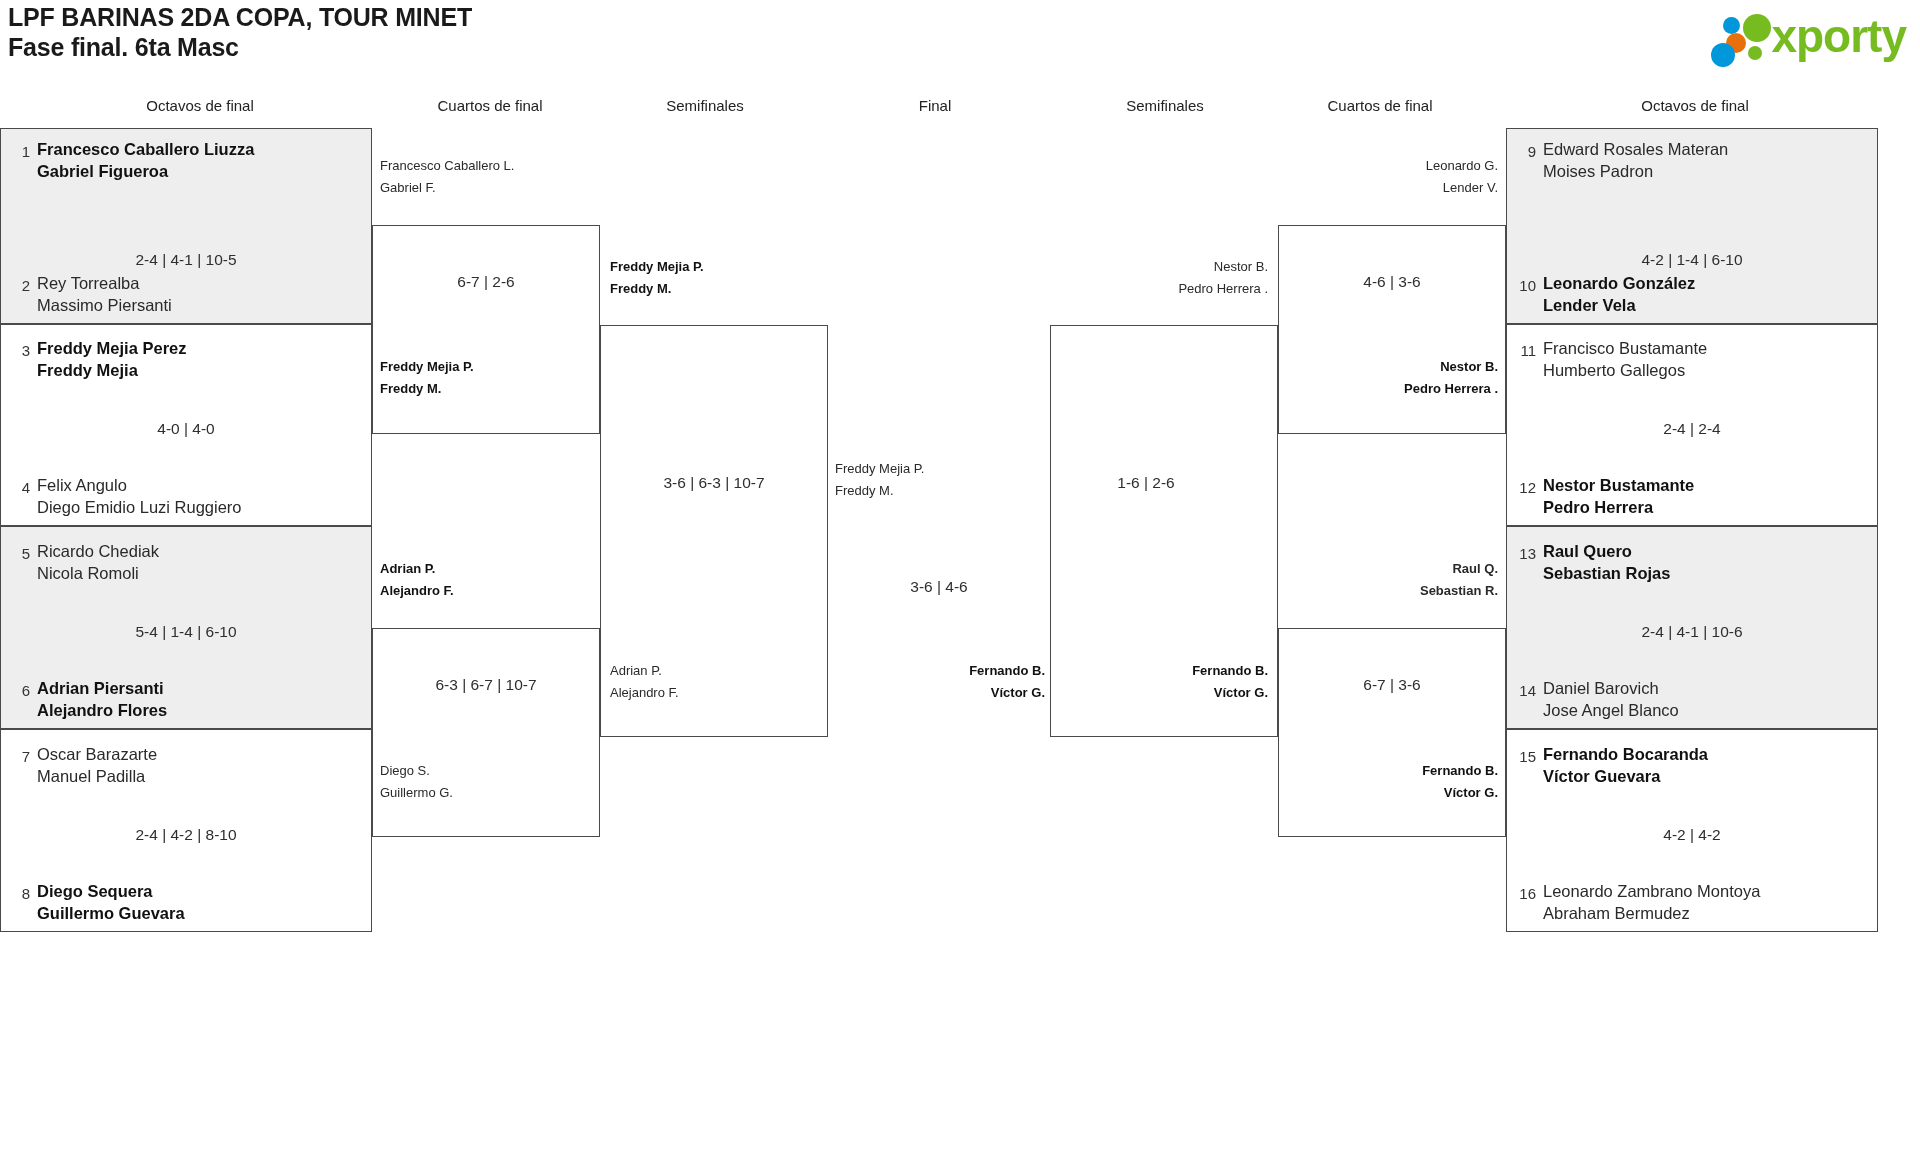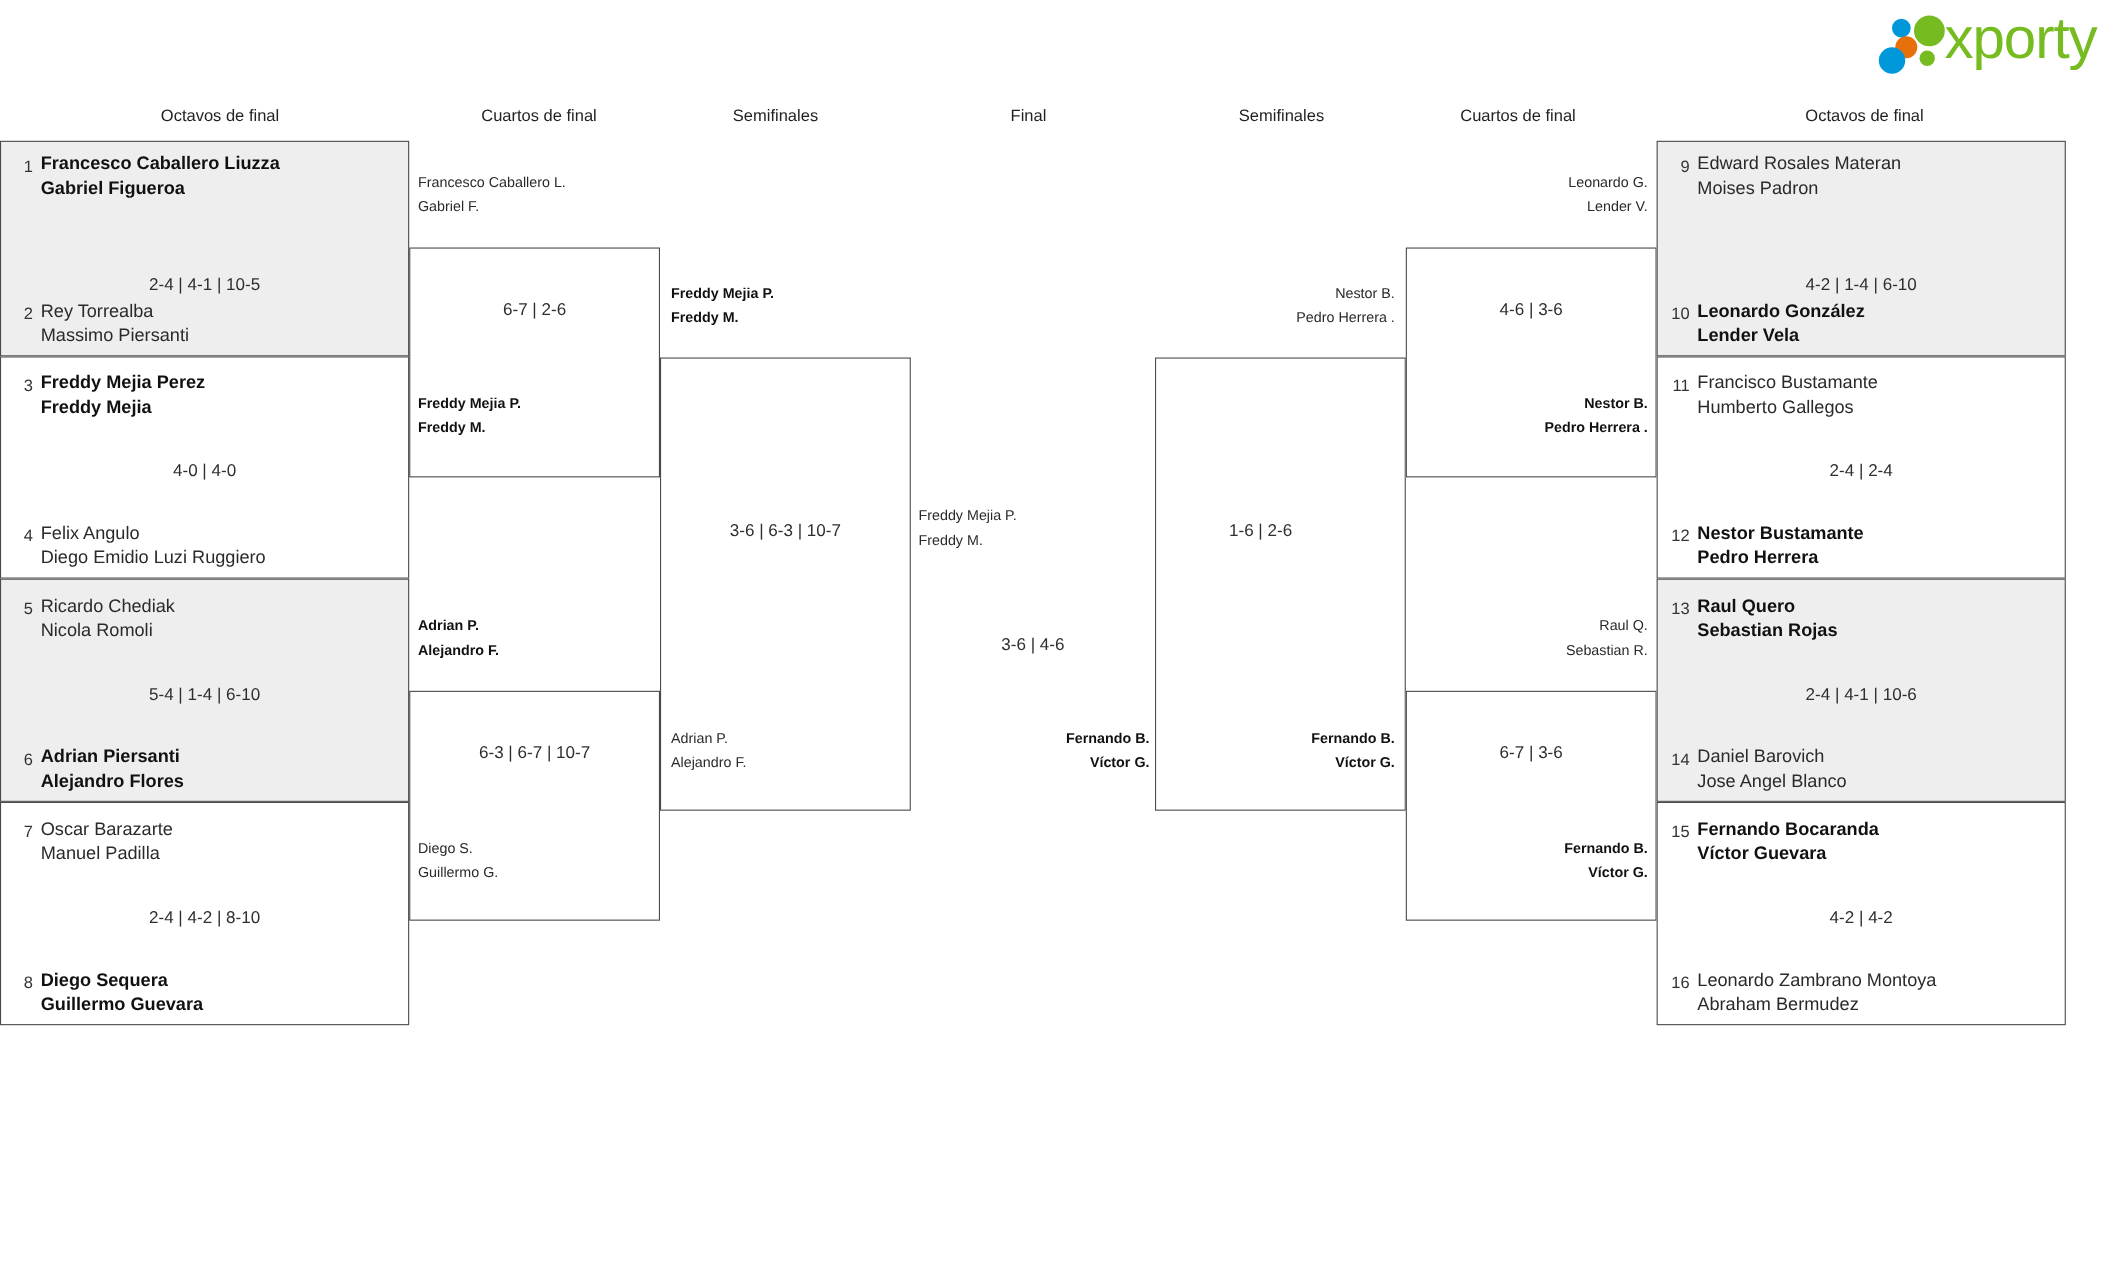--- a/index.html
+++ b/index.html
@@ -45,22 +45,22 @@
     align-items: center;
   }
   #logo-mark { position: relative; width: 68px; height: 56px; }
   #logo-mark i { position: absolute; border-radius: 50%; display:block; }
   .d-blue-sm   { width: 17px; height: 17px; background: #0098da; left: 20px; top: 9px; }
   .d-orange    { width: 20px; height: 20px; background: #e8700a; left: 23px; top: 25px; }
   .d-blue-lg   { width: 24px; height: 24px; background: #0098da; left: 8px;  top: 35px; }
   .d-green-lg  { width: 28px; height: 28px; background: #76bc21; left: 40px; top: 6px; }
   .d-green-sm  { width: 14px; height: 14px; background: #76bc21; left: 45px; top: 38px; }
   #logo-word {
-    font-size: 53px;
-    font-weight: normal;
+    font-size: 46px;
+    font-weight: bold;
     color: #76bc21;
     letter-spacing: -1px;
     line-height: 46px;
   }
 
   
   .round-header {
     position: absolute;
     top: 97px;
     font-size: 15px;
@@ -119,20 +119,24 @@
     font-size: 15.5px;
     color: #2e2e2e;
     text-align: center;
     white-space: nowrap;
   }
 </style>
 </head>
 <body>
 
 <div id="header">
+  <div id="title-block">
+    <div class="title-line">LPF BARINAS 2DA COPA, TOUR MINET</div>
+    <div class="title-line">Fase final. 6ta Masc</div>
+  </div>
 
   <div id="logo">
     <div id="logo-mark">
       <i class="d-blue-sm"></i>
       <i class="d-orange"></i>
       <i class="d-blue-lg"></i>
       <i class="d-green-lg"></i>
       <i class="d-green-sm"></i>
     </div>
     <div id="logo-word">xporty</div>
@@ -274,21 +278,21 @@
   <div>Leonardo G.</div>
   <div>Lender V.</div>
 </div>
 <div class="score" style="left:1278px; top:273px; width:228px;">4-6 | 3-6</div>
 <div class="namepair win ralign" style="left:1278px; top:356px; width:220px;">
   <div>Nestor B.</div>
   <div>Pedro Herrera .</div>
 </div>
 
 <div class="box" style="left:1278px; top:628px; width:228px; height:209px;"></div>
-<div class="namepair ralign" style="left:1278px; top:558px; width:220px;">
+<div class="namepair ralign" style="left:1278px; top:558px; width:220px;font-weight:bold;">
   <div>Raul Q.</div>
   <div>Sebastian R.</div>
 </div>
 <div class="score" style="left:1278px; top:676px; width:228px;">6-7 | 3-6</div>
 <div class="namepair win ralign" style="left:1278px; top:760px; width:220px;">
   <div>Fernando B.</div>
   <div>Víctor G.</div>
 </div>
 
 <div class="box shaded" style="left:1506px; top:128px; width:372px; height:196px;"></div>

